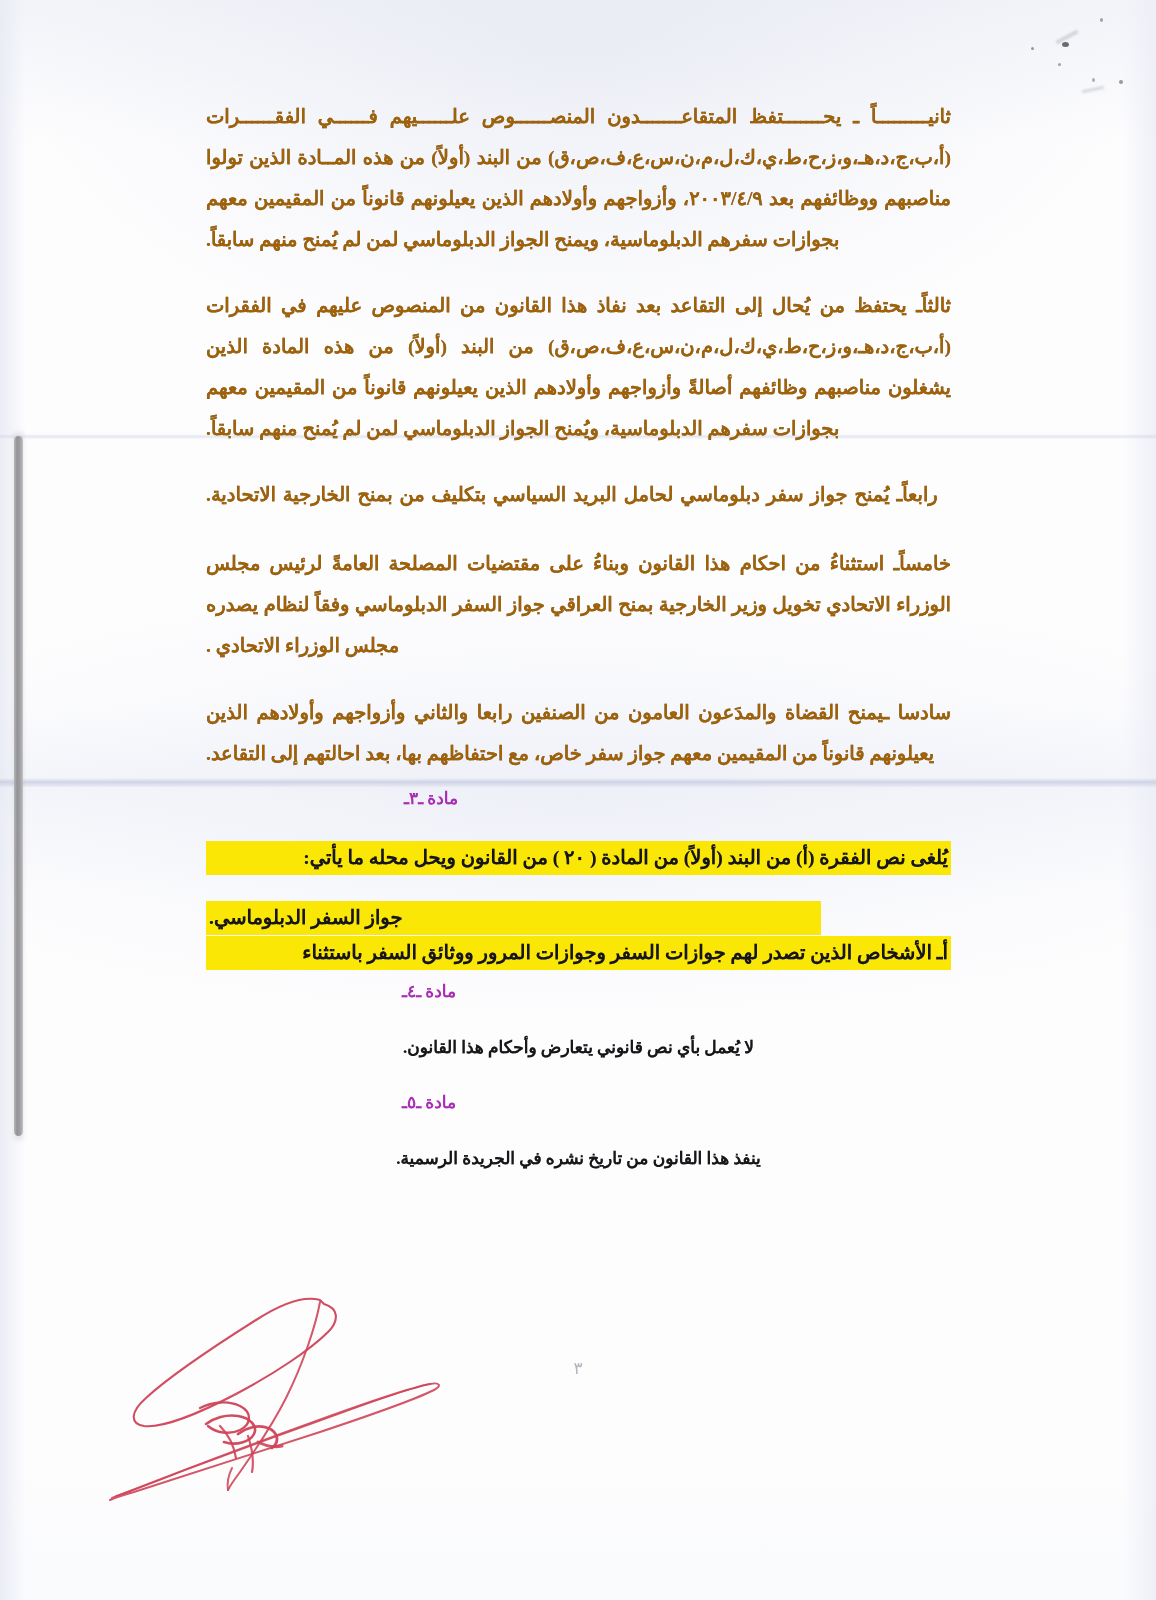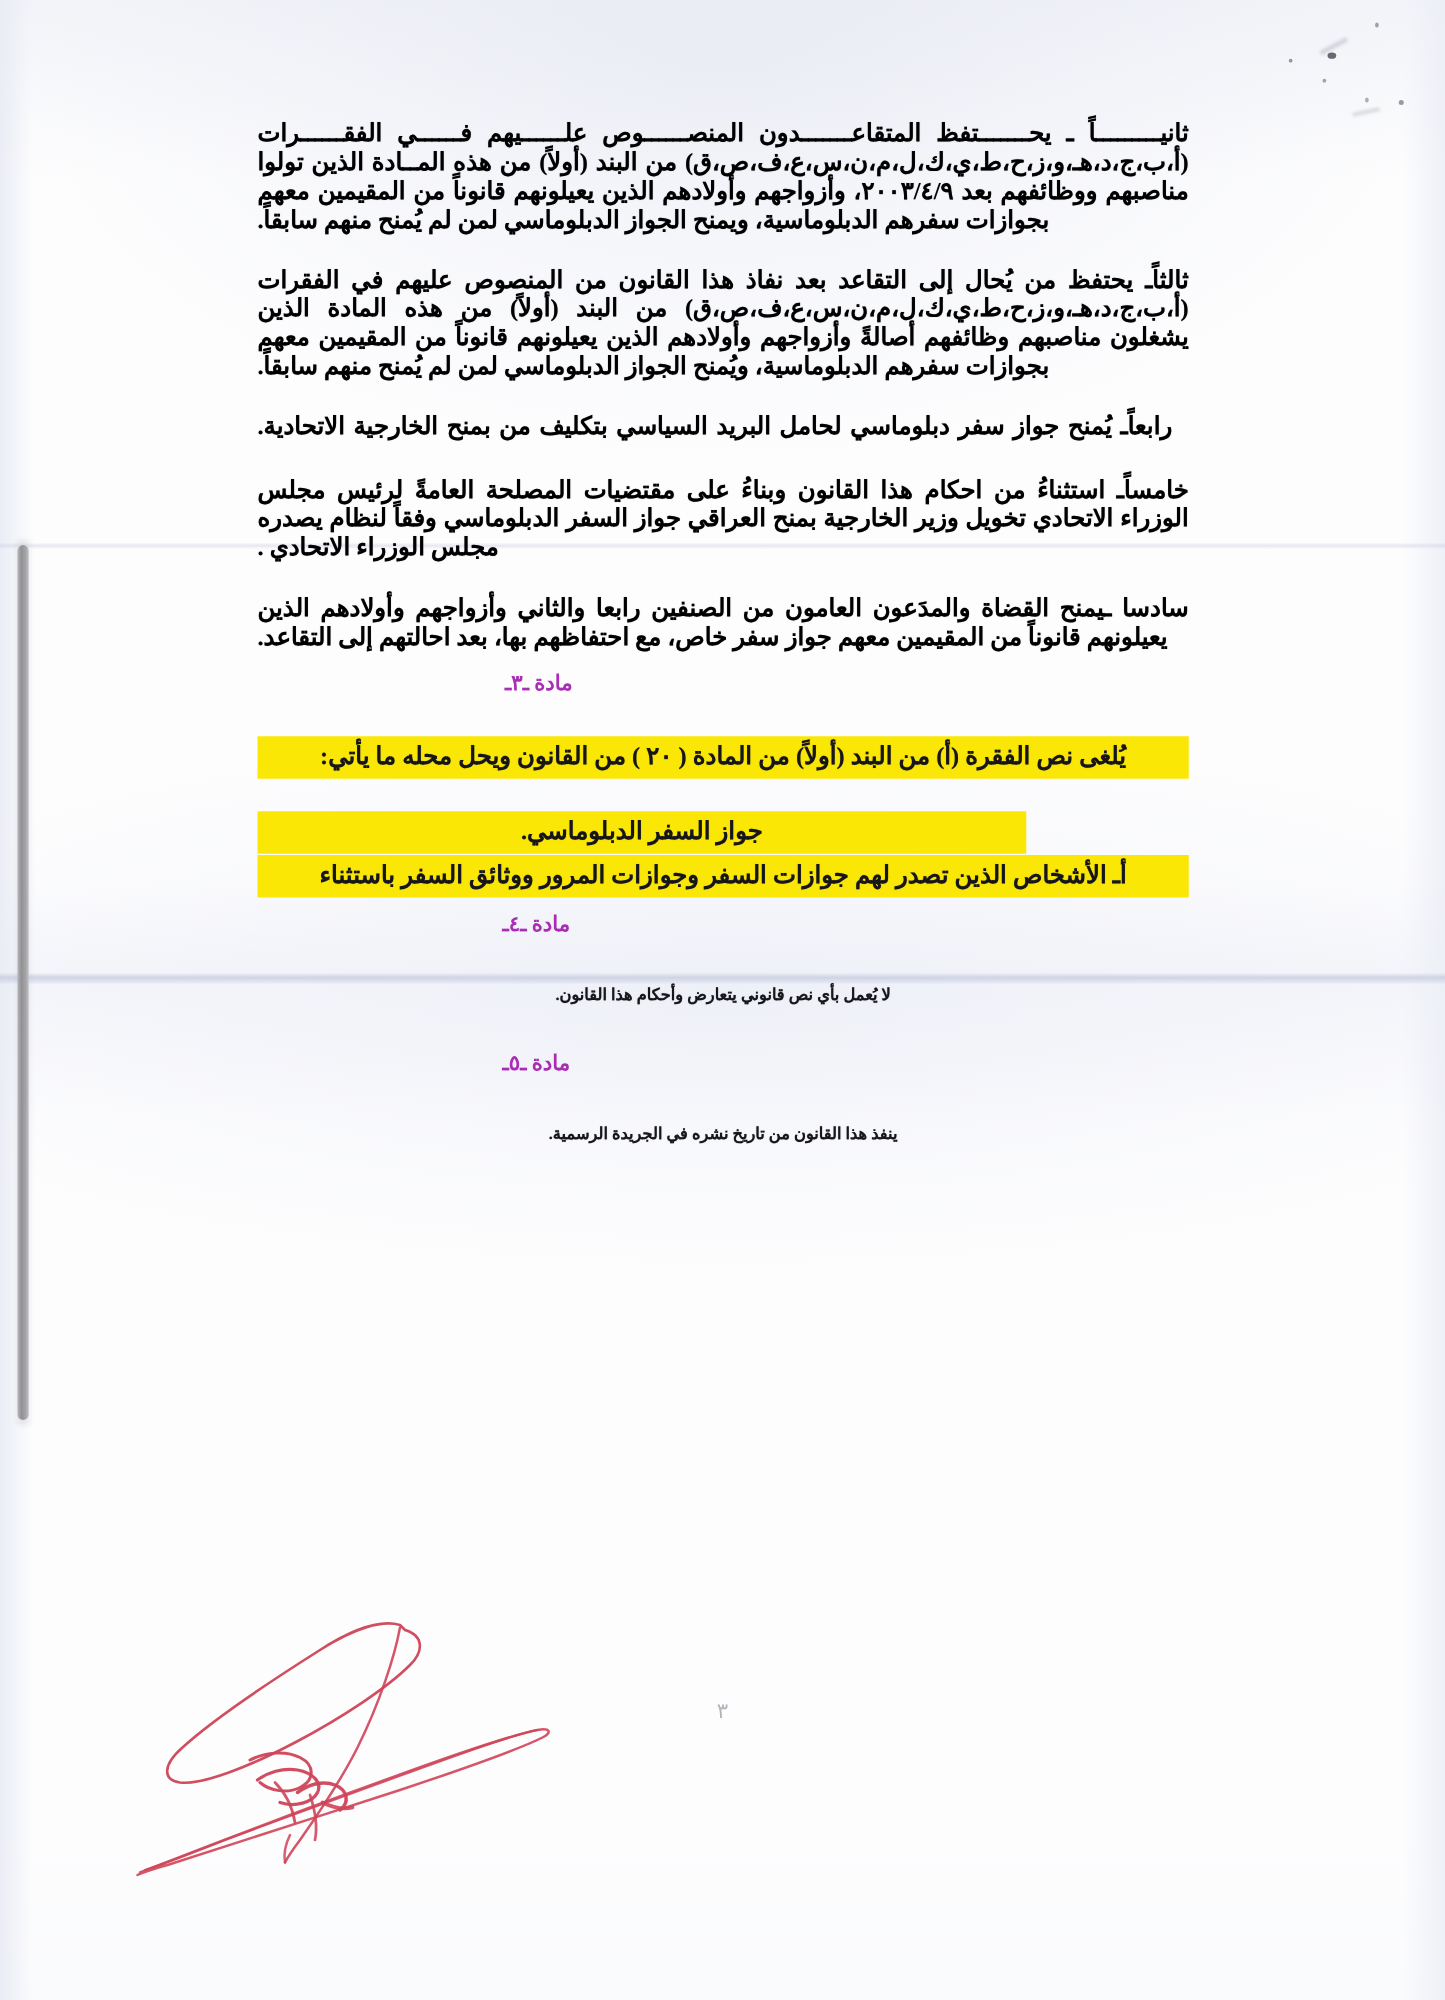--- a/index.html
+++ b/index.html
@@ -86,22 +86,22 @@
     right: 205px;
     width: 745px;
   }
   p.para {
     margin: 0 0 25px 0;
     text-align: justify;
     text-align-last: left;
     direction: rtl;
     font-weight: bold;
     font-size: 19.5px;
-    line-height: 23px;
-    color: #000000;
+    line-height: 41px;
+    color: #a16207;
     letter-spacing: 0.1px;
     text-shadow: 0 0 0.6px rgba(20,20,25,0.55);
   }
   p.loose-word { word-spacing: 2px; }
 
   
   .lead-stretch { letter-spacing: 0.4px; }
 
   
   .article-head {
@@ -125,32 +125,31 @@
     direction: rtl;
     font-weight: bold;
     font-size: 19.5px;
     line-height: 30px;
     color: #16161a;
     background: #fbe706;
     box-decoration-break: clone;
     -webkit-box-decoration-break: clone;
     padding: 2px 3px;
     text-shadow: 0 0 0.6px rgba(20,20,25,0.5);
-    text-align: center;
   }
   .hl-row { display: block; text-align: center; margin-bottom: 1px; }
   .hl-row.r1 { text-align: right; }
 
   
   p.tail {
     margin: 0;
     direction: rtl;
     text-align: center;
     font-weight: bold;
-    font-size: 13px;
+    font-size: 17px;
     line-height: 32px;
     color: #17171a;
     text-shadow: 0 0 0.6px rgba(20,20,25,0.5);
   }
 
   
   .signature {
     position: absolute;
     left: 88px;
     top: 1258px;

